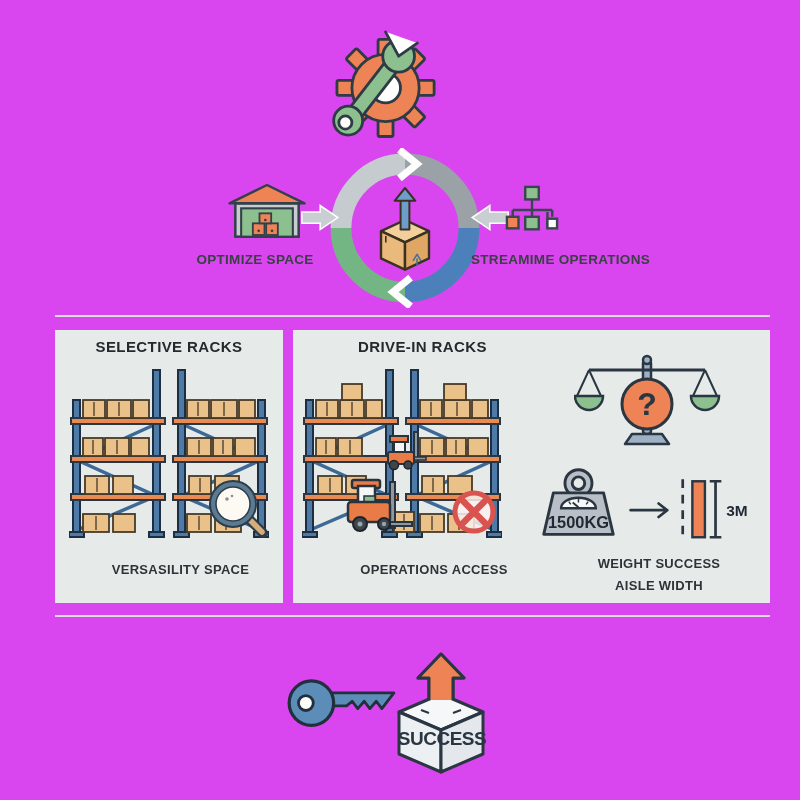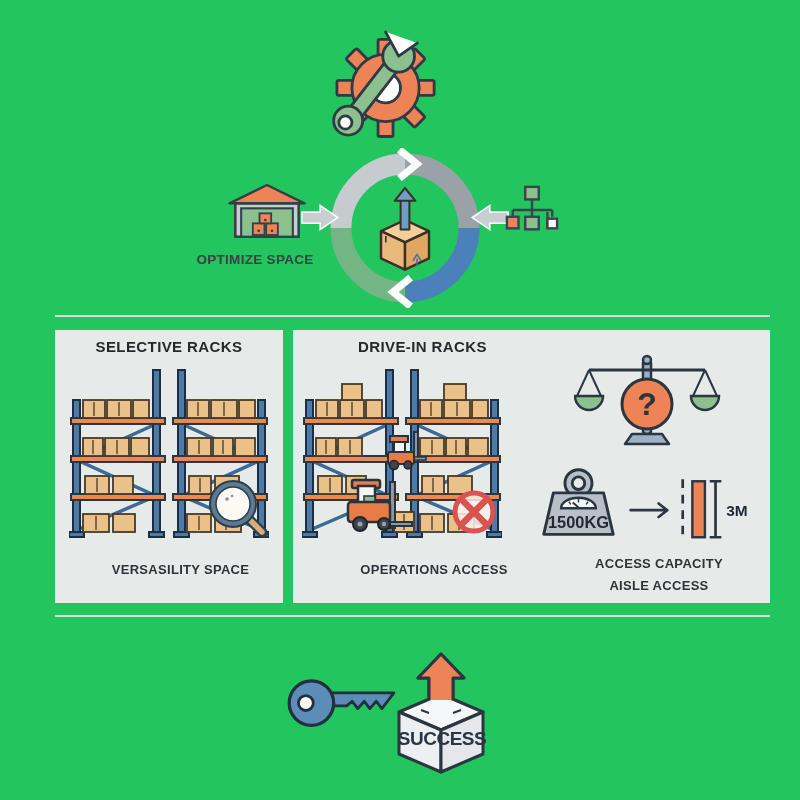--- a/index.html
+++ b/index.html
@@ -1,16 +1,16 @@
 <!DOCTYPE html>
 <html><head>
 <meta charset="utf-8">
 <style>
   html,body{margin:0;padding:0;background:#fff;}
-  .canvas{position:relative;width:800px;height:800px;background:#22c55e;overflow:hidden;
+  .canvas{position:relative;width:800px;height:800px;background:#d946ef;overflow:hidden;
           font-family:"Liberation Sans",sans-serif;text-decoration:underline;}
   .abs{position:absolute;}
   .cycle-label{position:absolute;text-align:center;font-size:13.5px;font-weight:700;
                color:#3a4045;letter-spacing:.3px;white-space:nowrap;}
   .divider{position:absolute;left:55px;width:715px;height:2px;background:#dbe0de;}
   .panel{position:absolute;top:330px;height:273px;background:#e6ebe9;}
   .panel-title{position:absolute;top:8px;left:0;right:0;text-align:center;font-size:15px;
                font-weight:700;color:#26292c;letter-spacing:.4px;}
   .panel-caption{position:absolute;left:0;right:0;text-align:center;font-size:13px;
                font-weight:700;color:#2e3338;letter-spacing:.3px;line-height:20px;margin-left:23px;}
@@ -90,20 +90,21 @@
       <line x1="8" y1="27" x2="8" y2="34"></line>
       <line x1="28" y1="27" x2="28" y2="34"></line>
       <line x1="49" y1="27" x2="49" y2="34"></line>
       <line x1="44" y1="29" x2="44" y2="46"></line>
     </g>
     <rect x="21" y="3" width="14" height="13" fill="#8cc08e" stroke="#3a4550" stroke-width="2.5"></rect>
     <rect x="2" y="34" width="12" height="12" fill="#ee8455" stroke="#3a4550" stroke-width="2.5"></rect>
     <rect x="21" y="34" width="14" height="13" fill="#8cc08e" stroke="#3a4550" stroke-width="2.5"></rect>
     <rect x="44" y="36" width="10" height="10" fill="#fdfdfc" stroke="#3a4550" stroke-width="2.5"></rect>
   </svg>
+  <div class="cycle-label" style="left:468px;top:252px;width:185px">STREAMIME OPERATIONS</div>
 
   <div class="divider" style="top:315px"></div>
   <div class="divider" style="top:615px"></div>
 
   <section class="panel" style="left:55px;width:228px">
     <div class="panel-title">SELECTIVE RACKS</div>
     <svg style="position:absolute;left:14px;top:32px" width="200" height="184" viewBox="0 0 200 184">
       <polyline points="8,168 87,134 8,98 87,62" fill="none" stroke="#3d6996" stroke-width="3.5"></polyline>
       <polyline points="192,168 113,134 192,98 113,62" fill="none" stroke="#3d6996" stroke-width="3.5"></polyline>
       <g fill="#4d7aa6" stroke="#1c2f42" stroke-width="2">
@@ -258,22 +259,22 @@
         <line x1="44" y1="51" x2="38" y2="46" stroke="#2a3642" stroke-width="2"></line>
         <text x="44" y="72" font-size="17" font-weight="bold" fill="#1f2933" text-anchor="middle">1500KG</text>
       </g>
       <path d="M 98,54 H 136 M 136,54 l -9,-7 M 136,54 l -9,7" stroke="#2a3642" stroke-width="2.8" fill="none" stroke-linecap="round"></path>
       <line x1="152" y1="22" x2="152" y2="84" stroke="#2a3642" stroke-width="2.8" stroke-dasharray="9 7"></line>
       <rect x="162" y="24" width="13" height="58" fill="#ee8455" stroke="#2a3642" stroke-width="2.5"></rect>
       <path d="M 180,24 h 12 M 186,24 v 58 M 180,82 h 12" stroke="#2a3642" stroke-width="2.8" fill="none"></path>
       <text x="197" y="60" font-size="16" font-weight="bold" fill="#1f2933" text-anchor="start">3M</text>
     </svg>
     <div class="panel-caption two-line" style="top:223px">
-      <div>ACCESS CAPACITY</div>
-      <div>AISLE ACCESS</div>
+      <div>WEIGHT SUCCESS</div>
+      <div>AISLE WIDTH</div>
     </div>
   </section>
 
   <svg class="abs" style="left:286px;top:666px" width="112" height="76" viewBox="0 0 120 82">
     <path d="M 44,29 H 116 L 103,46 L 97,38 L 90,46 L 84,38 L 77,46 L 71,38 L 65,43 H 44 Z" fill="#5b8db8" stroke="#22303d" stroke-width="3" stroke-linejoin="round"></path>
     <circle cx="27" cy="40" r="24" fill="#5b8db8" stroke="#22303d" stroke-width="3.5"></circle>
     <circle cx="21" cy="40" r="8" fill="#fdfdfc" stroke="#22303d" stroke-width="3"></circle>
   </svg>
 
   <svg class="abs" style="left:385px;top:648px" width="112" height="128" viewBox="0 0 112 128">

